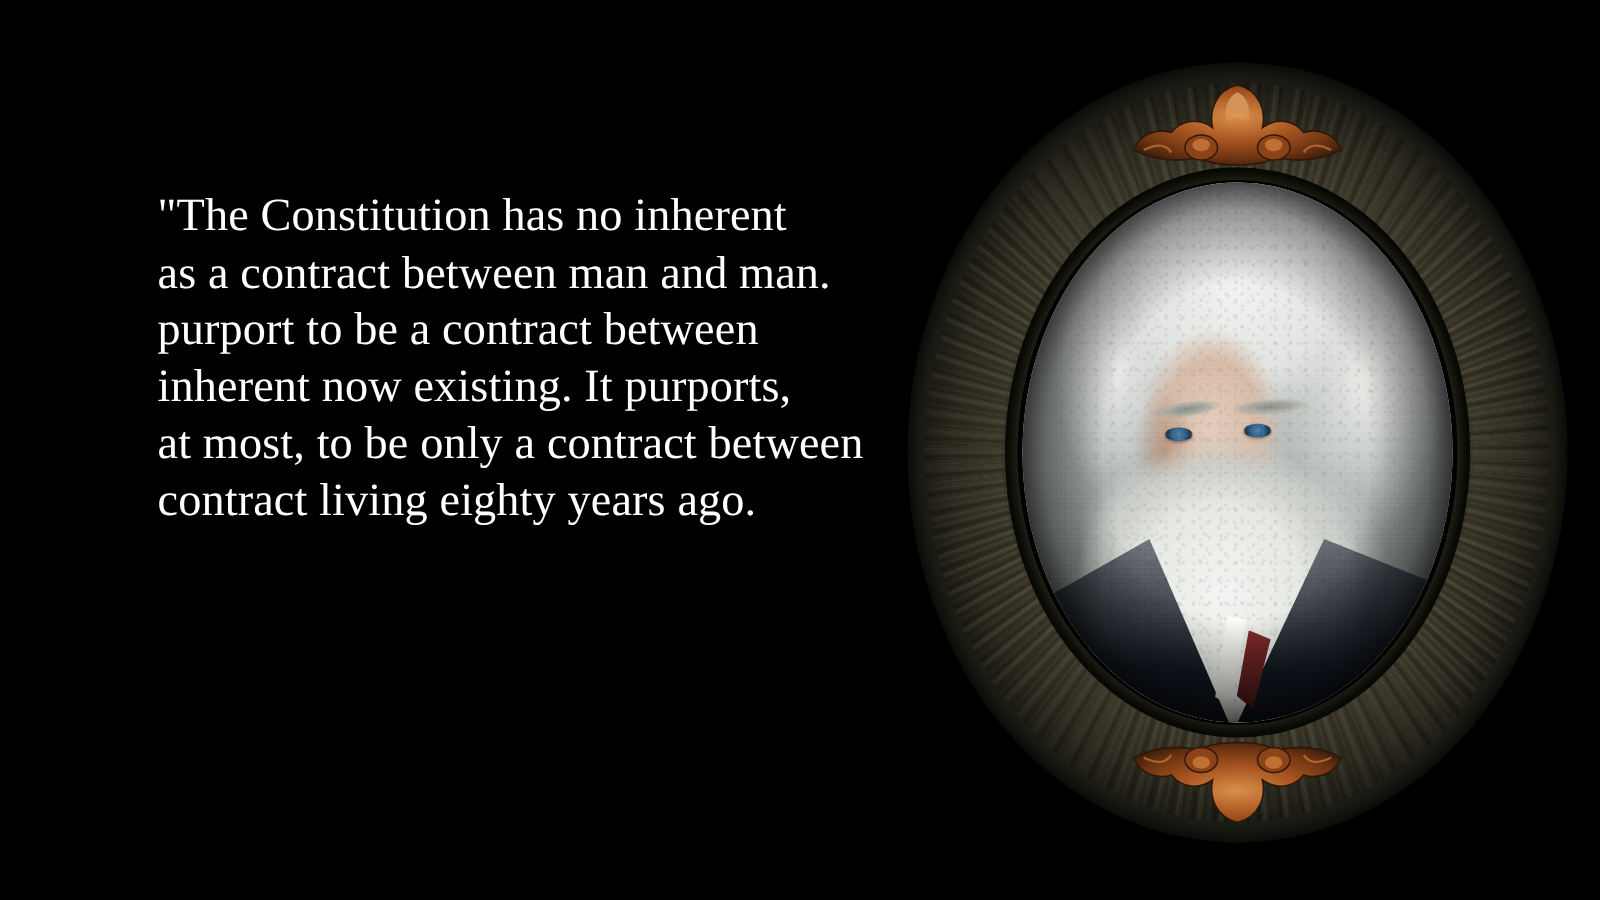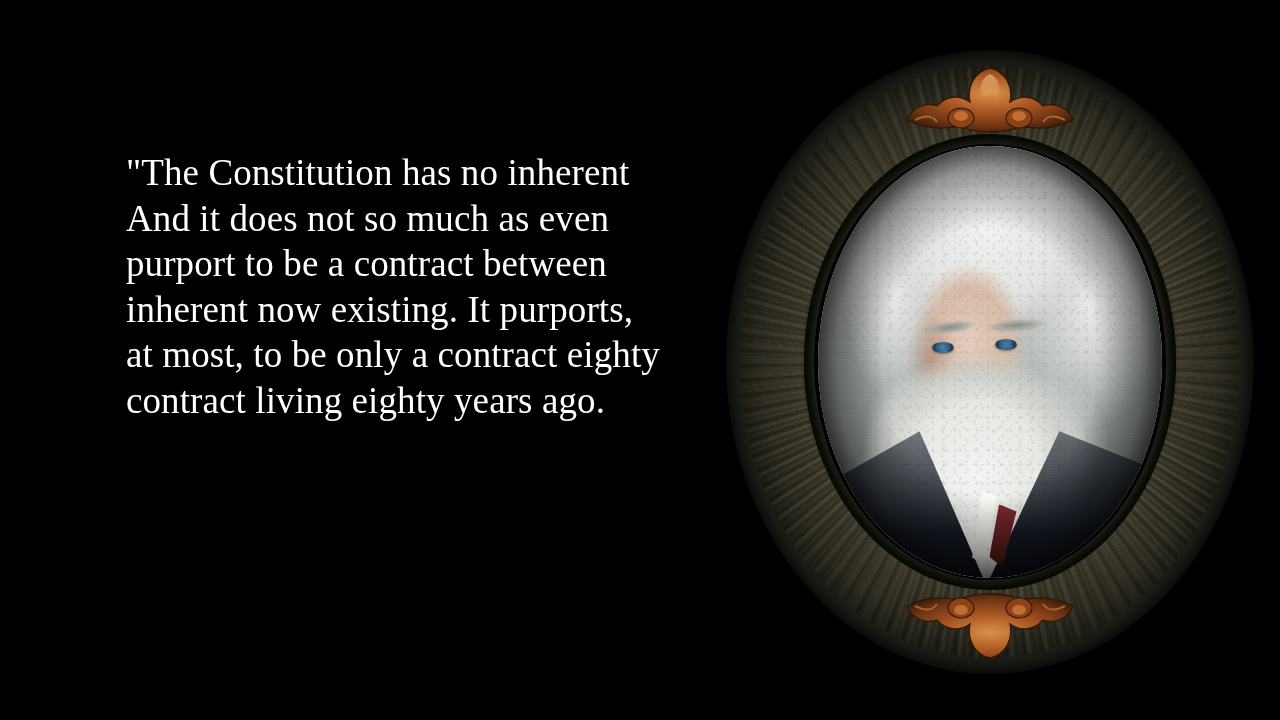--- a/index.html
+++ b/index.html
@@ -268,24 +268,24 @@
       rgba(0,0,0,0) 60%, rgba(0,0,0,0.35) 86%, rgba(0,0,0,0.75) 100%);
   }
 </style>
 </head>
 <body>
 
 <div id="stage">
 
   <div id="quote-block">
     <div class="quote-line">"The Constitution has no inherent</div>
-    <div class="quote-line">And it does not so much as even</div>
+    <div class="quote-line">as a contract between man and man.</div>
     <div class="quote-line">purport to be a contract between</div>
     <div class="quote-line">inherent now existing. It purports,</div>
-    <div class="quote-line">at most, to be only a contract eighty</div>
+    <div class="quote-line">at most, to be only a contract between</div>
     <div class="quote-line">contract living eighty years ago.</div>
   </div>
 
   <div id="portrait-frame">
 
     <div class="frame-outer"></div>
     <div class="frame-wood"></div>
 
     <div class="ornament top">
       <svg viewBox="0 0 230 86" width="230" height="86" aria-hidden="true">

